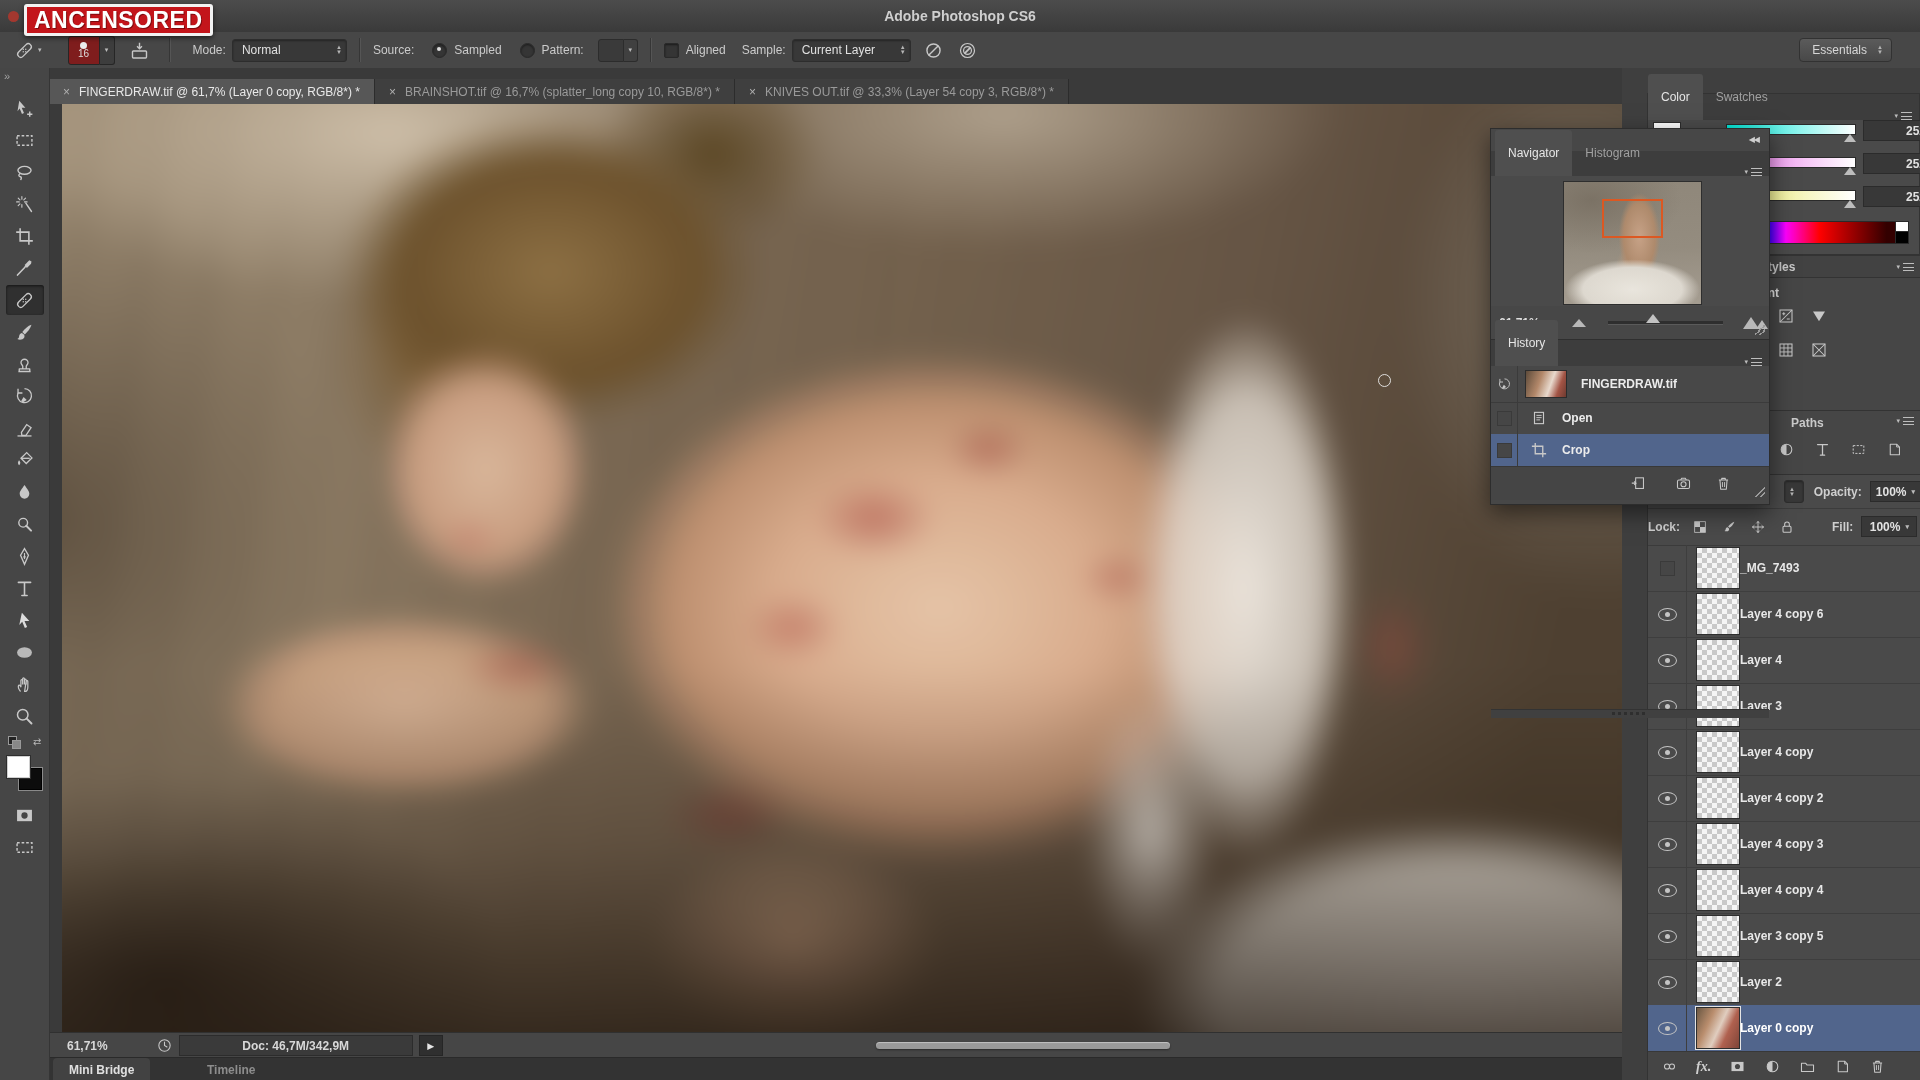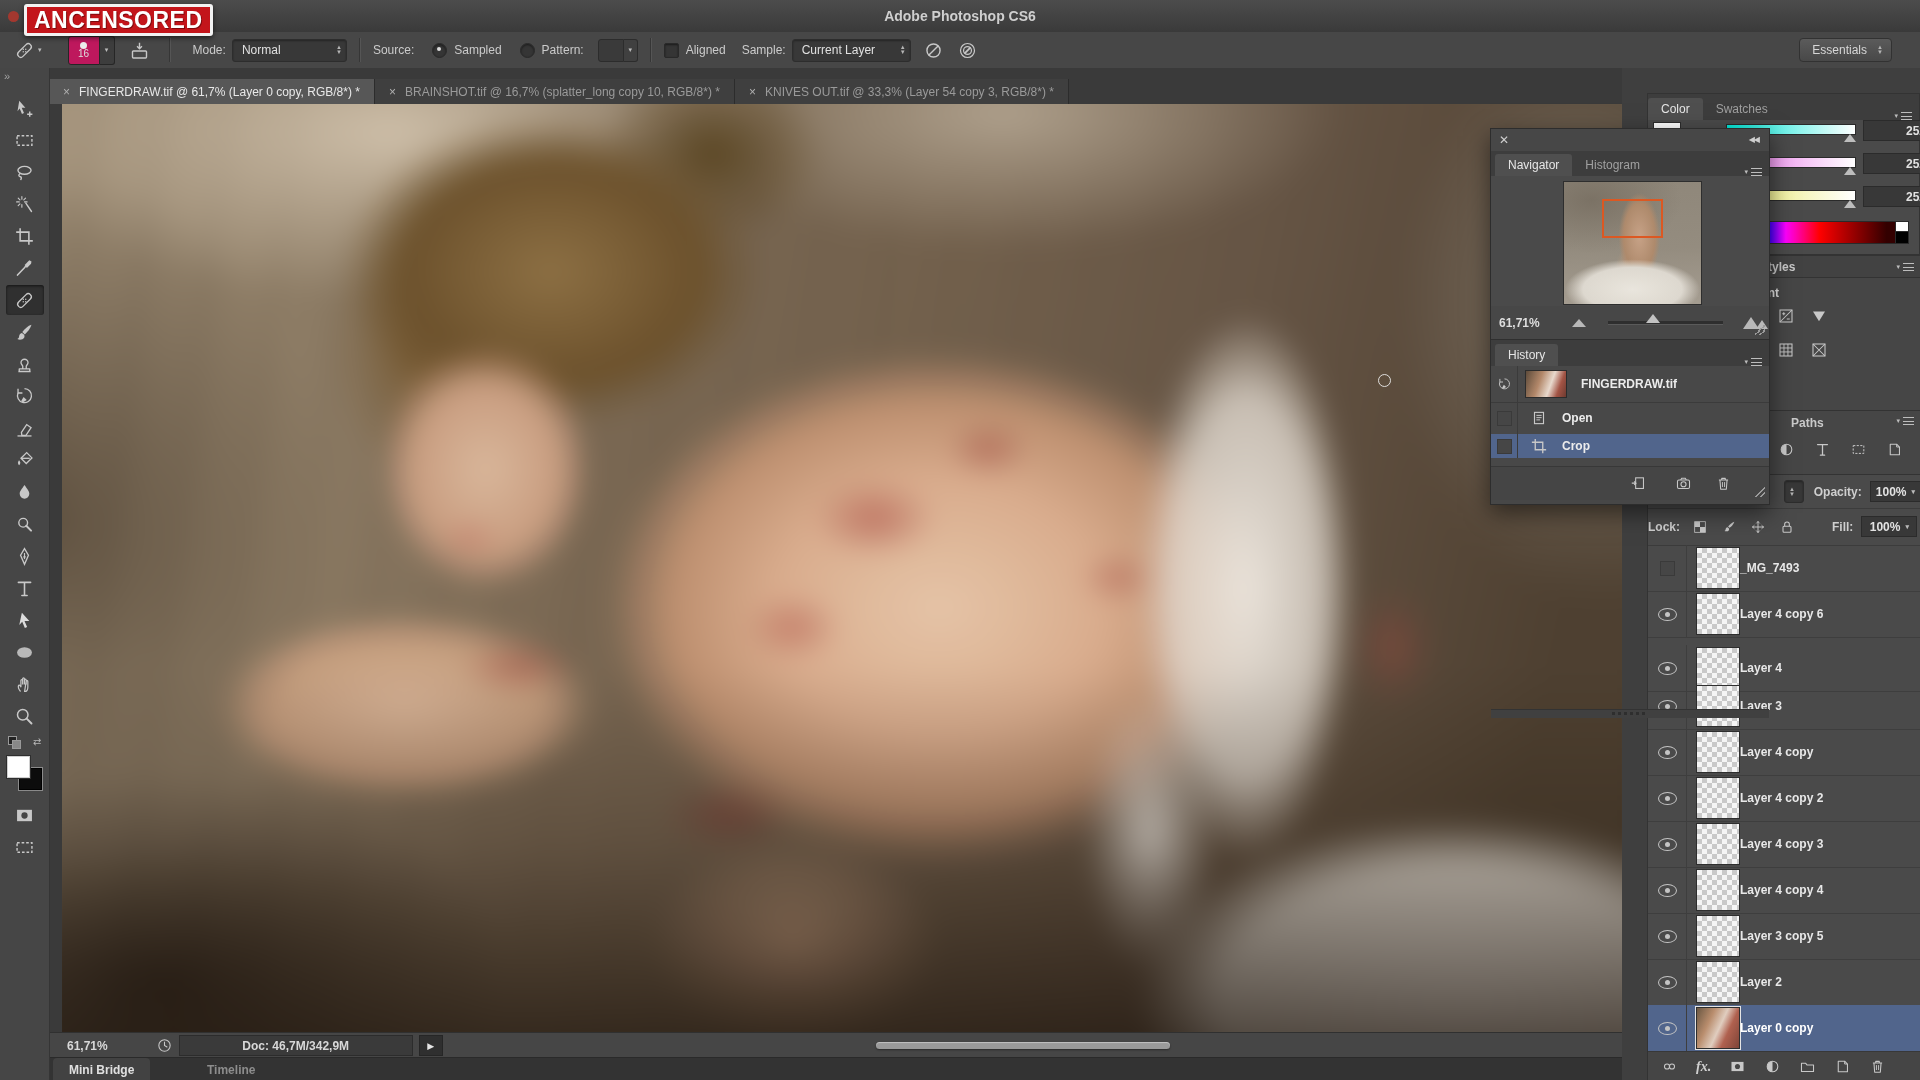--- a/index.html
+++ b/index.html
@@ -21,21 +21,21 @@
   
   .optionsbar{left:0;top:32px;width:1920px;height:36px;background:#474747;
               border-bottom:1px solid #2e2e2e;display:flex;align-items:center;}
   .ob-label{color:#cbcbcb;margin:0 6px 0 10px;white-space:nowrap;}
   .dd{height:21px;background:#383838;border:1px solid #2d2d2d;border-radius:3px;
       display:flex;align-items:center;padding:0 4px 0 9px;color:#e0e0e0;gap:8px;
       box-shadow:inset 0 1px 2px rgba(0,0,0,.35);}
   .stp{display:flex;flex-direction:column;align-items:center;font-size:6px;line-height:5px;color:#b5b5b5;}
   .sep{width:1px;height:24px;background:#363636;border-right:1px solid #555;margin:0 12px;}
   .toolchip{display:flex;align-items:center;margin-left:14px;gap:3px;}
-  .brushchip{margin-left:26px;width:30px;height:27px;background:#be185d;border:1px solid #262626;
+  .brushchip{margin-left:26px;width:30px;height:27px;background:#7f1d1d;border:1px solid #262626;
              border-radius:3px 0 0 3px;display:flex;flex-direction:column;align-items:center;justify-content:center;}
   .brushdot{width:7px;height:7px;border-radius:50%;background:#ececec;}
   .brushsize{font-size:10px;color:#dedede;line-height:10px;}
   .brusharrow{width:14px;height:27px;background:#3d3d3d;border:1px solid #262626;border-left:none;
               border-radius:0 3px 3px 0;display:flex;align-items:center;justify-content:center;font-size:7px;color:#bbb;}
   .ob-icon{width:26px;height:24px;display:flex;align-items:center;justify-content:center;margin:0 4px;}
   .radio{width:13px;height:13px;border-radius:50%;background:#353535;border:1px solid #292929;
          box-shadow:inset 0 1px 2px rgba(0,0,0,.5);position:relative;margin-left:12px;}
   .radio.sel::after{content:"";position:absolute;left:3.5px;top:3.5px;width:4px;height:4px;border-radius:50%;background:#dcdcdc;}
   .checkbox{width:13px;height:13px;background:#353535;border:1px solid #292929;border-radius:2px;
@@ -124,21 +124,21 @@
            box-shadow:inset 0 1px 1px rgba(255,255,255,.4),0 1px 2px rgba(0,0,0,.4);}
   .bottomstrip{left:49px;top:1057px;width:1573px;height:23px;background:#333;border-top:1px solid #2a2a2a;}
   .bs-tab{position:absolute;left:4px;top:0;height:23px;padding:0 16px;background:#424242;border-radius:4px 4px 0 0;
           display:flex;align-items:center;color:#e0e0e0;font-weight:bold;}
   .bs-tab2{position:absolute;left:158px;top:0;height:23px;display:flex;align-items:center;color:#8d8d8d;font-weight:bold;}
 
   
   .dock{left:1622px;top:68px;width:298px;height:1012px;background:#3f3f3f;}
   .panel{background:#4a4a4a;border:1px solid #333;box-sizing:border-box;}
   .ptabs{height:26px;background:#3d3d3d;display:flex;align-items:flex-end;}
-  .ptab{height:22px;display:flex;align-items:center;padding:0 13px;color:#a0a0a0;}
+  .ptab{height:22px;display:flex;align-items:center;padding:12px 13px;color:#a0a0a0;}
   .ptab.active{background:#4f4f4f;color:#e6e6e6;border-radius:3px 3px 0 0;}
   .pm{margin-left:auto;display:flex;align-items:center;gap:3px;margin-right:7px;color:#bdbdbd;font-size:7px;}
   .pm-lines{width:11px;height:8px;background:repeating-linear-gradient(#bdbdbd 0 1.5px,transparent 1.5px 3.6px);}
 
   .panel-color{left:1647px;top:93px;width:273px;height:162px;}
   .fgchip{position:absolute;left:5px;top:28px;width:26px;height:15px;background:#fdfdfd;border:1px solid #2c2c2c;}
   .cbar{position:absolute;left:78px;width:128px;height:9px;border:1px solid #2a2a2a;}
   .cbar-r{top:30px;background:linear-gradient(90deg,#00e8d8,#fff);}
   .cbar-g{top:63px;background:linear-gradient(90deg,#e86ae8,#fff);}
   .cbar-b{top:96px;background:linear-gradient(90deg,#e8e860,#fff);}
@@ -225,21 +225,21 @@
   .mtn-b{margin-left:20px;position:relative;width:26px;height:12px;}
   .mtn-b i{position:absolute;bottom:0;display:block;width:0;height:0;border-style:solid;}
   .mtn-b i:first-child{left:0;border-width:0 8px 12px 8px;border-color:transparent transparent #b8b8b8 transparent;}
   .mtn-b i:last-child{left:13px;border-width:0 6px 9px 6px;border-color:transparent transparent #b8b8b8 transparent;}
 
   .hist{position:absolute;left:0;top:210px;width:100%;height:159px;background:#484848;border-top:1px solid #2f2f2f;}
   .hist-tabs{position:absolute;left:0;top:0;width:100%;height:26px;background:#3d3d3d;display:flex;align-items:flex-end;}
   .hist-row{position:absolute;left:0;width:100%;display:flex;align-items:center;}
   .hist-snap{top:26px;height:36px;border-bottom:1px solid #3b3b3b;}
   .hist-open{top:62px;height:32px;border-bottom:1px solid #3b3b3b;}
-  .hist-crop{top:94px;height:24px;background:#51658c;color:#fff;}
+  .hist-crop{top:94px;height:32px;background:#51658c;color:#fff;}
   .srcwell{width:26px;align-self:stretch;border-right:1px solid #3b3b3b;display:flex;align-items:center;justify-content:center;}
   .snapthumb{width:40px;height:26px;border:1px solid #2c2c2c;margin-left:7px;
              background:linear-gradient(110deg,#5d4b3a 0%,#b3886a 35%,#e8d9cd 60%,#a35445 80%,#6e3a30 100%);}
   .hname{margin-left:14px;font-weight:bold;color:#ececec;}
   .hicon{width:18px;height:18px;margin-left:12px;flex:none;}
   .hist-bottom{position:absolute;left:0;top:126px;width:100%;height:33px;background:#454545;border-top:1px solid #383838;}
   .hist-bottom svg{width:17px;height:17px;position:absolute;top:8px;}
   .fg-strip{position:absolute;left:0;top:369px;width:100%;height:8px;background:#404040;border-top:1px solid #333;}
   .fg-strip i{display:block;width:36px;height:3px;margin:2px auto;background:repeating-linear-gradient(90deg,#2e2e2e 0 3px,transparent 3px 6px);}
   .grip{position:absolute;width:10px;height:10px;background:
@@ -864,21 +864,21 @@
         <div class="thumb checker"></div>
         <span class="lname">_MG_7493</span>
       </div>
       <div class="layer-row" style="top:46px">
         <div class="eyecell">
             <span class="eye"></span>
           </div>
         <div class="thumb checker"></div>
         <span class="lname">Layer 4 copy 6</span>
       </div>
-      <div class="layer-row" style="top:100px">
+      <div class="layer-row" style="top:92px">
         <div class="eyecell">
             <span class="eye"></span>
           </div>
         <div class="thumb checker"></div>
         <span class="lname">Layer 4</span>
       </div>
       <div class="layer-row" style="top:138px">
         <div class="eyecell">
             <span class="eye"></span>
           </div>

